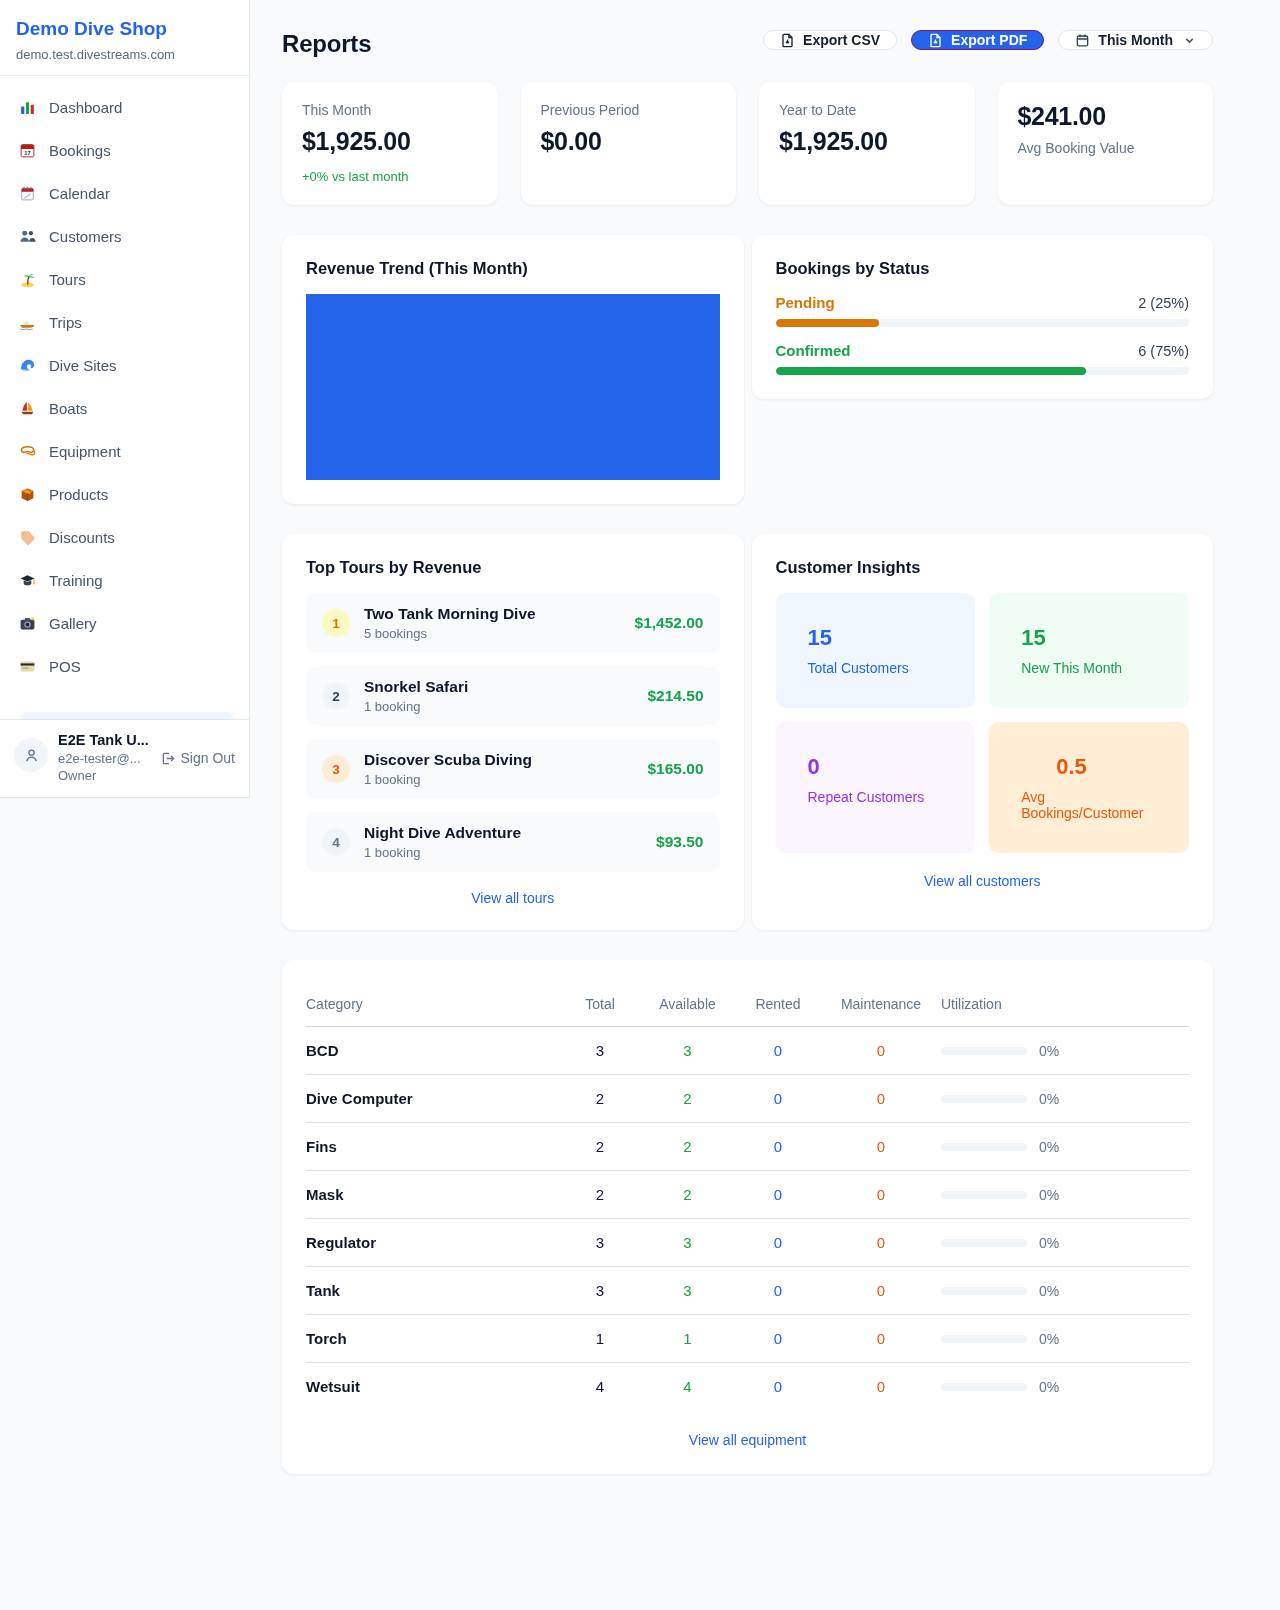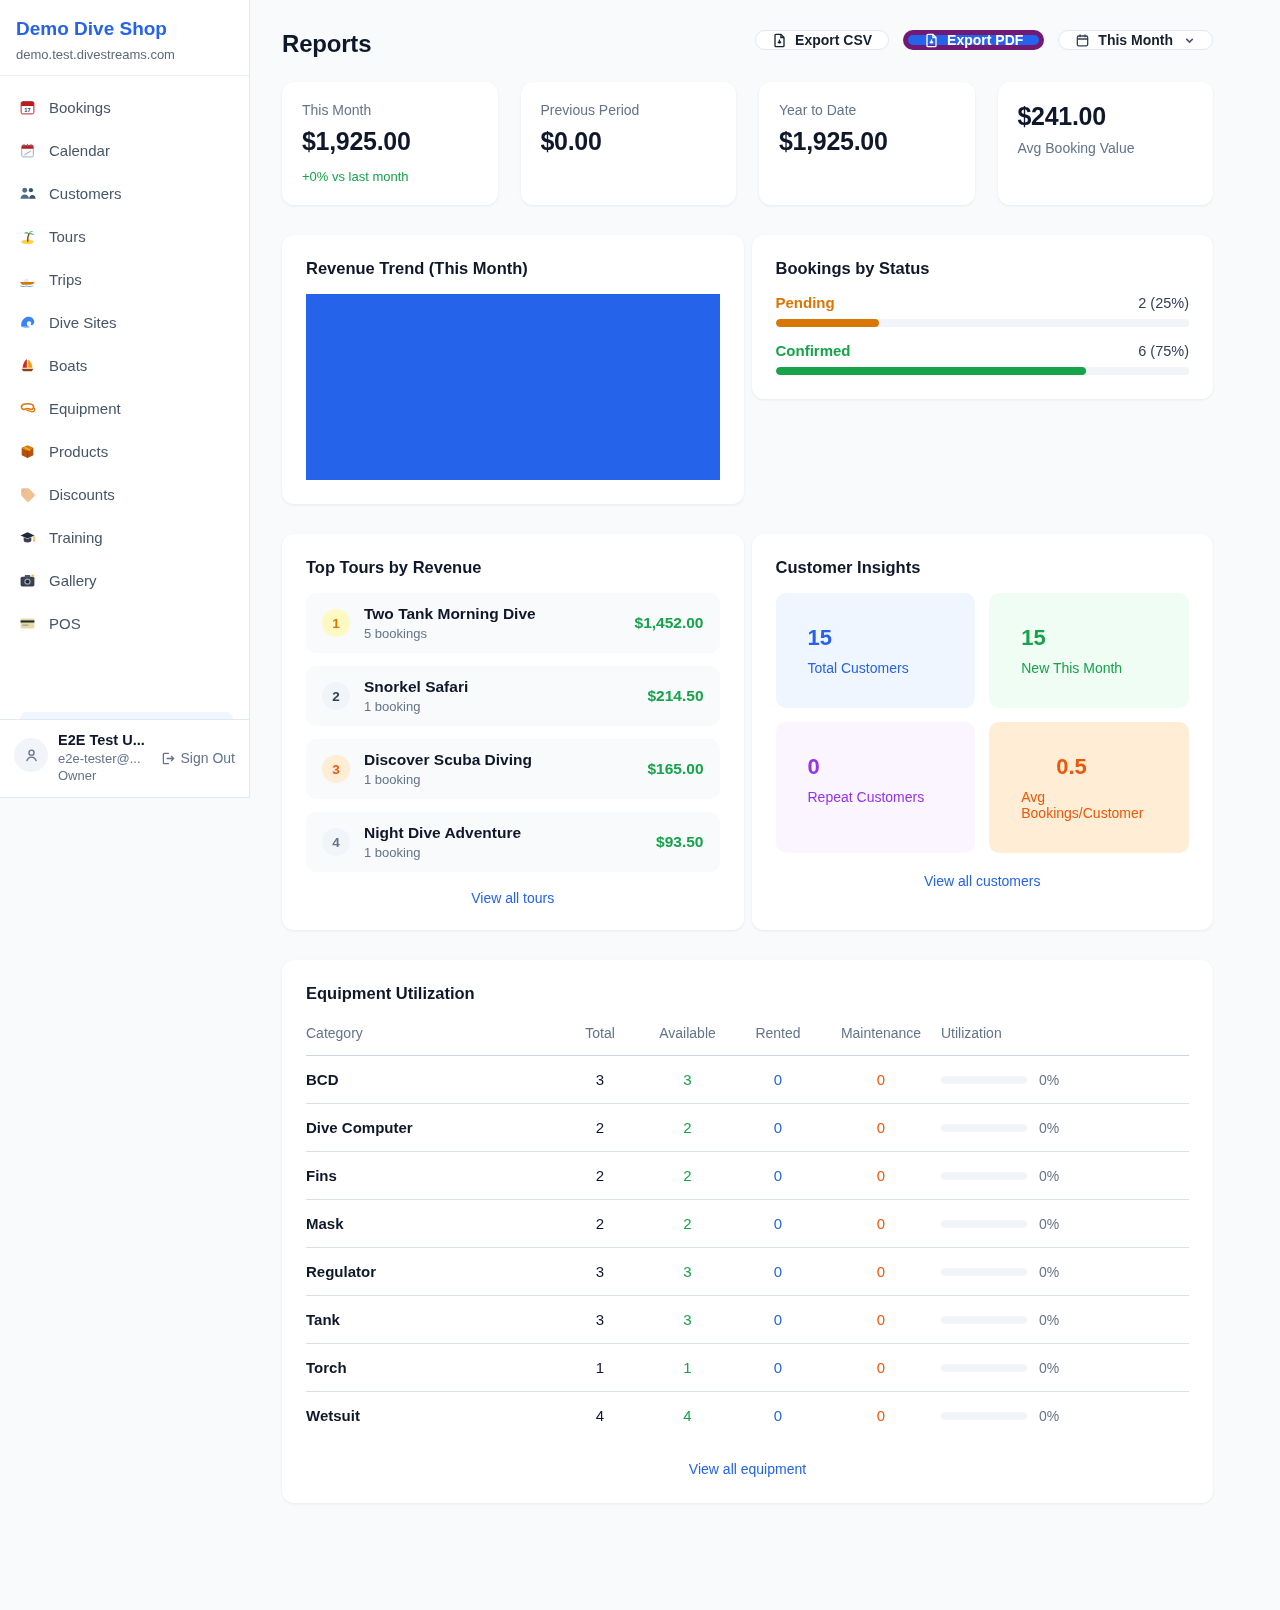--- a/index.html
+++ b/index.html
@@ -39,21 +39,21 @@
 
   
   .main { position:absolute; left:250px; top:0; width:1030px; padding:30px 67px 0 32px; }
   .page-header { display:flex; align-items:flex-start; margin-bottom:24px; }
   .page-title { font-size:24px; font-weight:700; letter-spacing:-.2px; }
   .header-actions { margin-left:auto; display:flex; gap:14px; }
   .btn { display:inline-flex; align-items:center; gap:8px; height:20px; padding:0 16px;
     border-radius:10px; font-size:14px; font-weight:700; cursor:pointer; }
   .btn svg { width:15px; height:15px; }
   .btn-outline { background:#fff; border:1px solid #e2e8f0; color:#16202e; }
-  .btn-primary { background:#2563eb; border:5px solid #701a75; color:#fff; }
+  .btn-primary { background:#2563eb; border:1px solid #701a75; color:#fff; }
   .chev { margin-left:2px; width:13px !important; height:13px !important; color:#475569; }
 
   .card { background:#fff; border-radius:12px; box-shadow:0 1px 3px rgba(15,23,42,.07); }
 
   .stats-row { display:grid; grid-template-columns:repeat(4,1fr); gap:23px; margin-bottom:30px; }
   .stat-card { padding:20px; min-height:123px; }
   .stat-label { font-size:14px; color:#64748b; }
   .stat-value { font-size:25px; font-weight:700; color:#0f172a; letter-spacing:-.3px; margin-top:9px; }
   .stat-delta { font-size:13px; margin-top:13px; }
   .stat-card.value-first .stat-value { margin:0 0 9px; }
@@ -107,20 +107,30 @@
 </head>
 <body>
 
 <aside class="sidebar">
   <div class="brand">
     <div class="brand-name">Demo Dive Shop</div>
     <div class="brand-domain">demo.test.divestreams.com</div>
   </div>
   <nav class="nav">
 
+    <div class="nav-item">
+        <span class="nav-icon">
+          <svg viewBox="0 0 16 16">
+            <rect x="2" y="7" width="3" height="7" rx=".5" fill="#2563eb"></rect>
+            <rect x="6.5" y="3" width="3" height="11" rx=".5" fill="#16a34a"></rect>
+            <rect x="11" y="5.5" width="3" height="8.5" rx=".5" fill="#dc2626"></rect>
+          </svg>
+        </span>
+        <span>Dashboard</span>
+      </div>
       <div class="nav-item">
         <span class="nav-icon">
           <svg viewBox="0 0 16 16">
             <rect x="2" y="2.5" width="12" height="11.5" rx="1.5" fill="#fff" stroke="#b91c1c" stroke-width=".9"></rect>
             <path d="M2 4a1.5 1.5 0 0 1 1.5-1.5h9A1.5 1.5 0 0 1 14 4v2.5H2z" fill="#b91c1c"></path>
             <text x="8" y="12.6" font-size="5.6" text-anchor="middle" fill="#334155" font-weight="bold">17</text>
           </svg>
         </span>
         <span>Bookings</span>
       </div>
@@ -250,21 +260,21 @@
       <div class="nav-sliver"></div>
   </nav>
   <div class="user-footer">
     <div class="avatar">
       <svg viewBox="0 0 16 16" width="17" height="17" fill="none" stroke="#64748b" stroke-width="1.3">
         <circle cx="8" cy="5.3" r="2.4"></circle>
           <path d="M3.6 13.3c.6-2.4 2.2-3.8 4.4-3.8s3.8 1.4 4.4 3.8"></path>
       </svg>
     </div>
     <div class="user-col">
-      <div class="user-name">E2E Test U...</div>
+      <div class="user-name">E2E Tank U...</div>
       <div class="user-email">e2e-tester@...</div>
       <div class="user-role">Owner</div>
     </div>
     <div class="signout">
       <svg viewBox="0 0 16 16" fill="none" stroke="currentColor" stroke-width="1.4">
         <path d="M9.5 2.5H4.6a1 1 0 0 0-1 1v9a1 1 0 0 0 1 1h4.9"></path>
           <path d="M7 8h7.3M11.9 5.4 14.5 8l-2.6 2.6"></path>
       </svg>
       <span>Sign Out</span>
     </div>
@@ -412,21 +422,20 @@
           <div class="insight-box" style="background: rgb(255, 237, 213);">
             <div class="insight-value" style="color: rgb(234, 88, 12); margin-left: 35px;">0.5</div>
             <div class="insight-label" style="color: rgb(234, 88, 12);">Avg Bookings/Customer</div>
           </div>
         </div>
       <a class="panel-link insights-link">View all customers</a>
     </section>
   </div>
 
   <section class="card equip-card">
-    <div class="panel-title">Equipment Utilization</div>
     <table class="equip-table">
       <colgroup>
         <col style="width:auto">
           <col style="width:80px">
           <col style="width:95px">
         <col style="width:86px">
           <col style="width:120px">
           <col style="width:248px">
       </colgroup>
       <thead>

